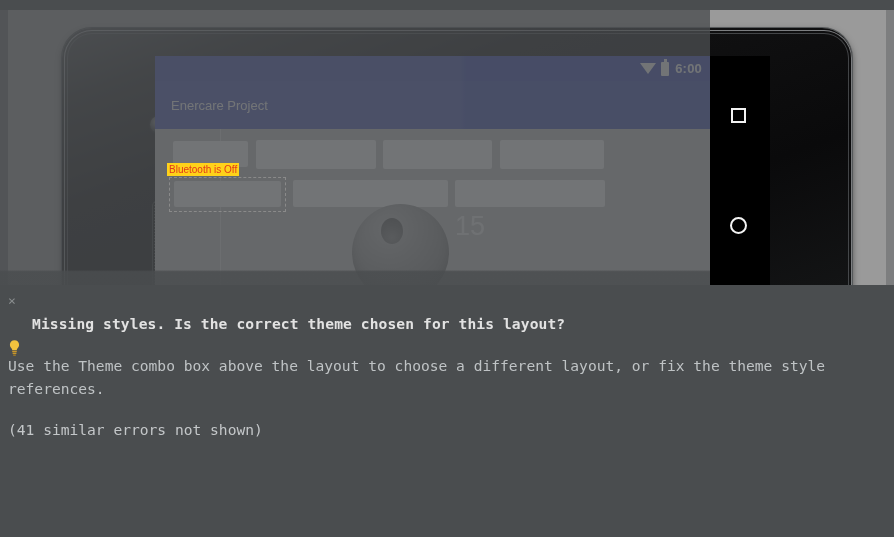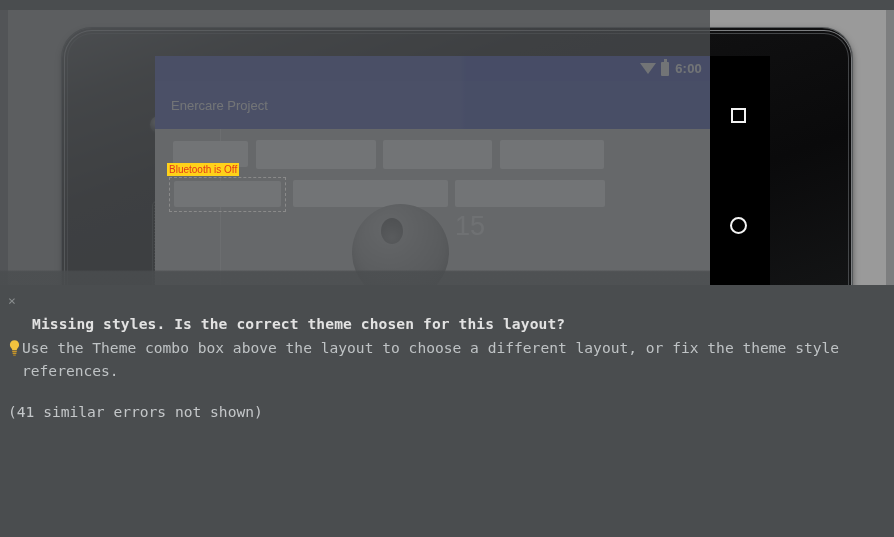--- a/index.html
+++ b/index.html
@@ -309,20 +309,21 @@
   .prob-sub {
     color: #e2e2e2;
     font-weight: bold;
     letter-spacing: .1px;
     margin-left: 24px;
   }
   .tip-line {
     color: #bfc3c5;
     display: flex;
     align-items: flex-start;
+    flex-direction: column;
   }
   .bulb {
     flex: 0 0 auto;
     width: 13px; height: 18px;
     margin-right: 1px;
     position: relative;
     top: 3px;
   }
   .tip-text { flex: 1 1 auto; }
   .prob-gap { height: 17px; }

